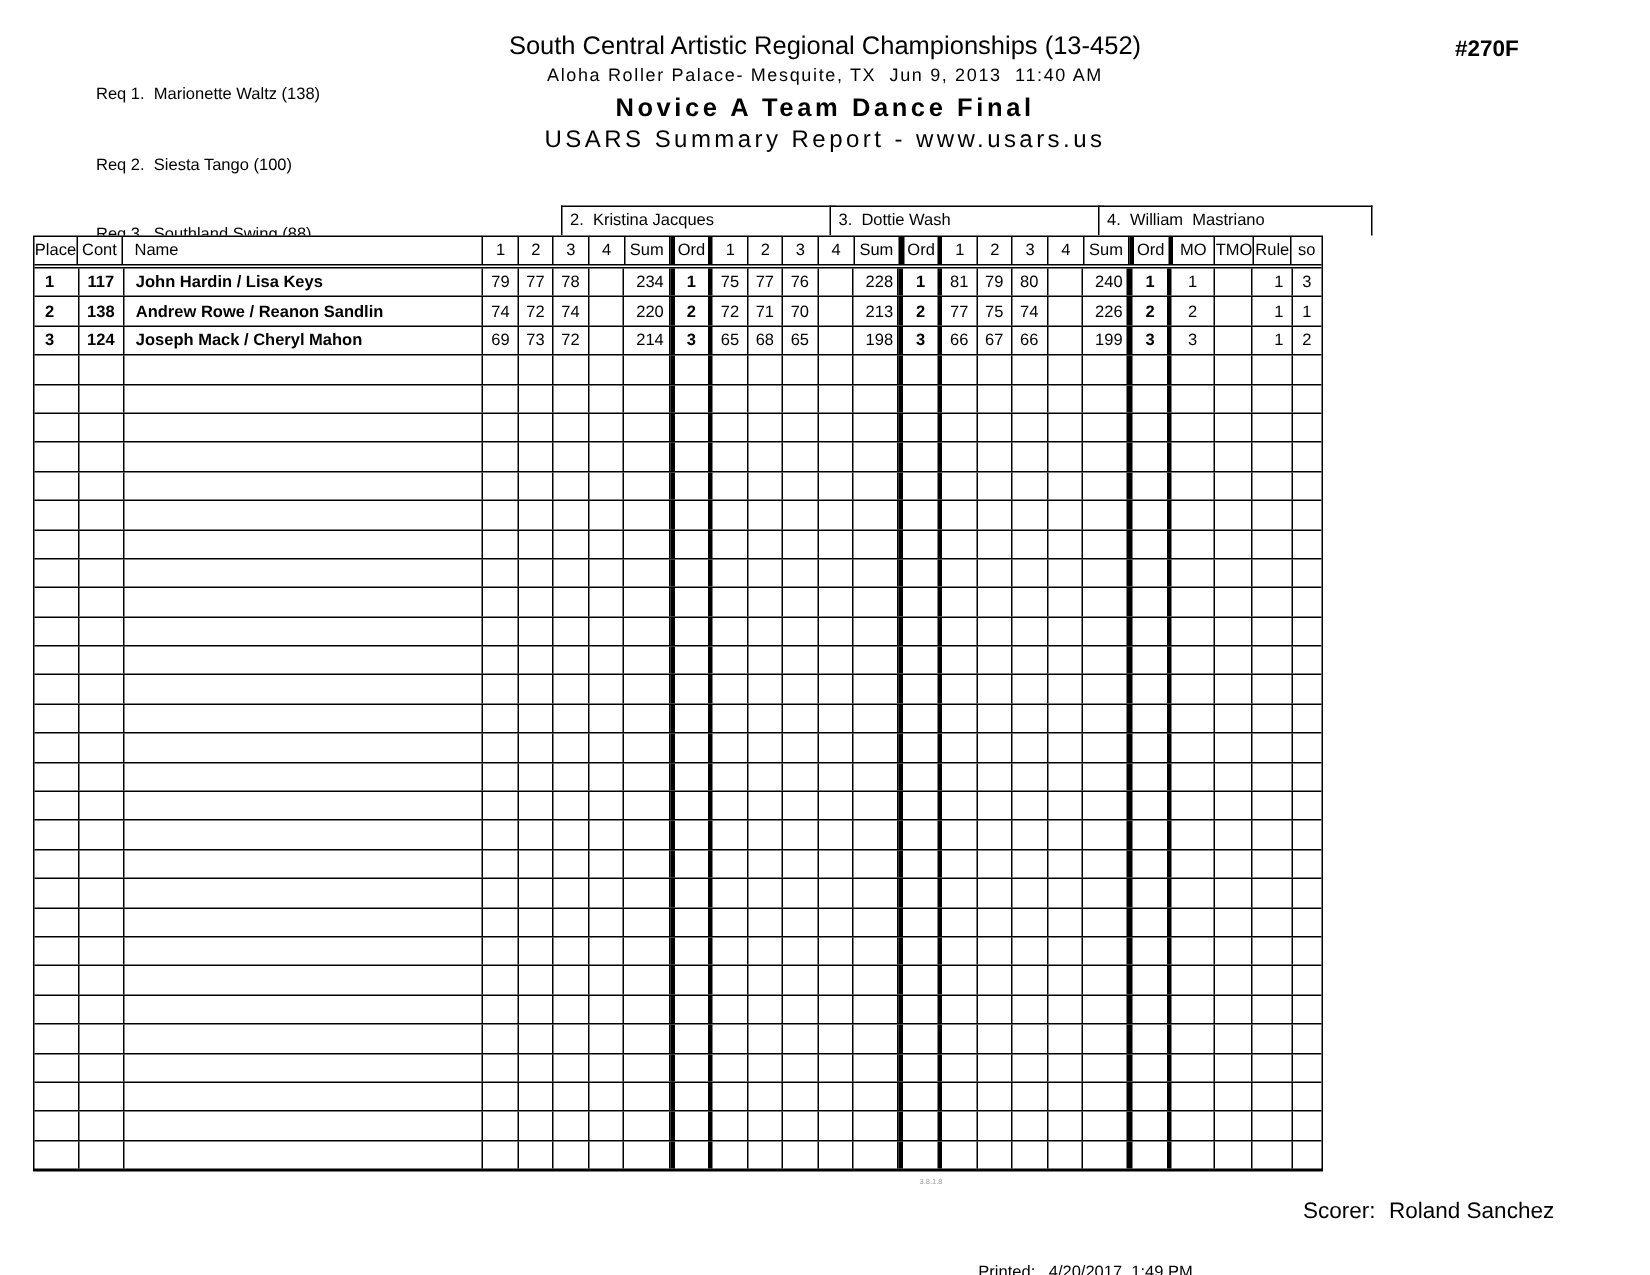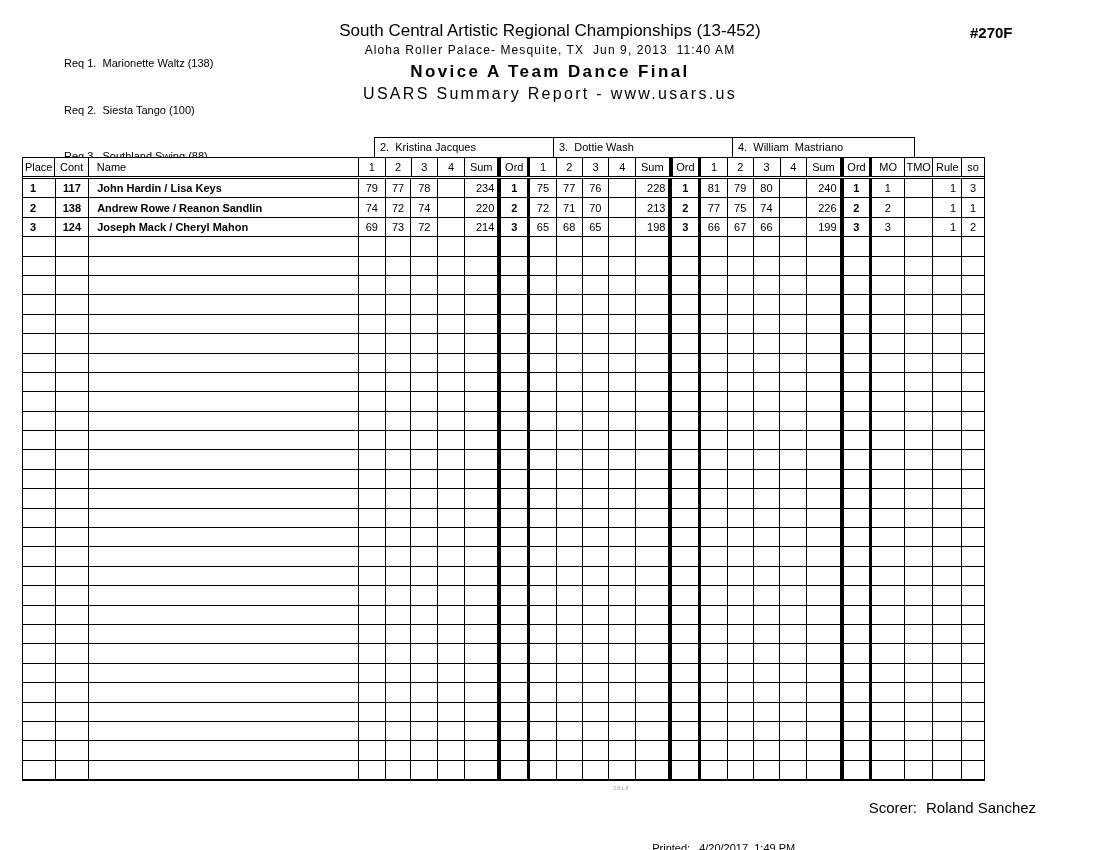--- a/index.html
+++ b/index.html
@@ -14,21 +14,21 @@
   .report-title{position:absolute;left:0;right:0;top:85px;text-align:center;font-size:16px;letter-spacing:2.3px;white-space:pre;}
   .event-number{position:absolute;left:970px;top:24px;font-size:15px;font-weight:bold;}
 
   
   .judgebox{position:absolute;top:137px;height:20px;width:183px;box-sizing:border-box;
             border:1px solid #000;border-bottom:none;font-size:11px;line-height:19px;
             padding-left:5px;white-space:pre;overflow:hidden;background:#fff;}
   .jb0{left:374px}.jb1{left:553px}.jb2{left:732px}
 
   
-  .maintable{position:absolute;left:22px;top:157px;width:963px;box-sizing:border-box;
+  .maintable{position:absolute;left:22px;top:157px;width:860px;box-sizing:border-box;
              border:1px solid #000;border-bottom:2px solid #000;background:#fff;}
   .trow{display:flex;height:18.4px;border-bottom:1px solid #000;}
   .trow:last-child{border-bottom:none;}
   .hrow{height:18px;border-bottom:3px double #000;}
   .cell{box-sizing:border-box;height:100%;border-right:1px solid #000;overflow:hidden;
         display:flex;align-items:center;justify-content:center;font-size:11px;white-space:pre;}
   .w-place{width:34px}.w-cont{width:35px}.w-name{width:283px}
   .w-s0{width:28px}.w-s1{width:27px}.w-s2{width:28px}.w-s3{width:28px}
   .w-sum{width:35px}.w-ord{width:33px}
   .w-mo{width:34px}.w-tmo{width:30px}.w-rule{width:30px}.w-so{width:23px}

